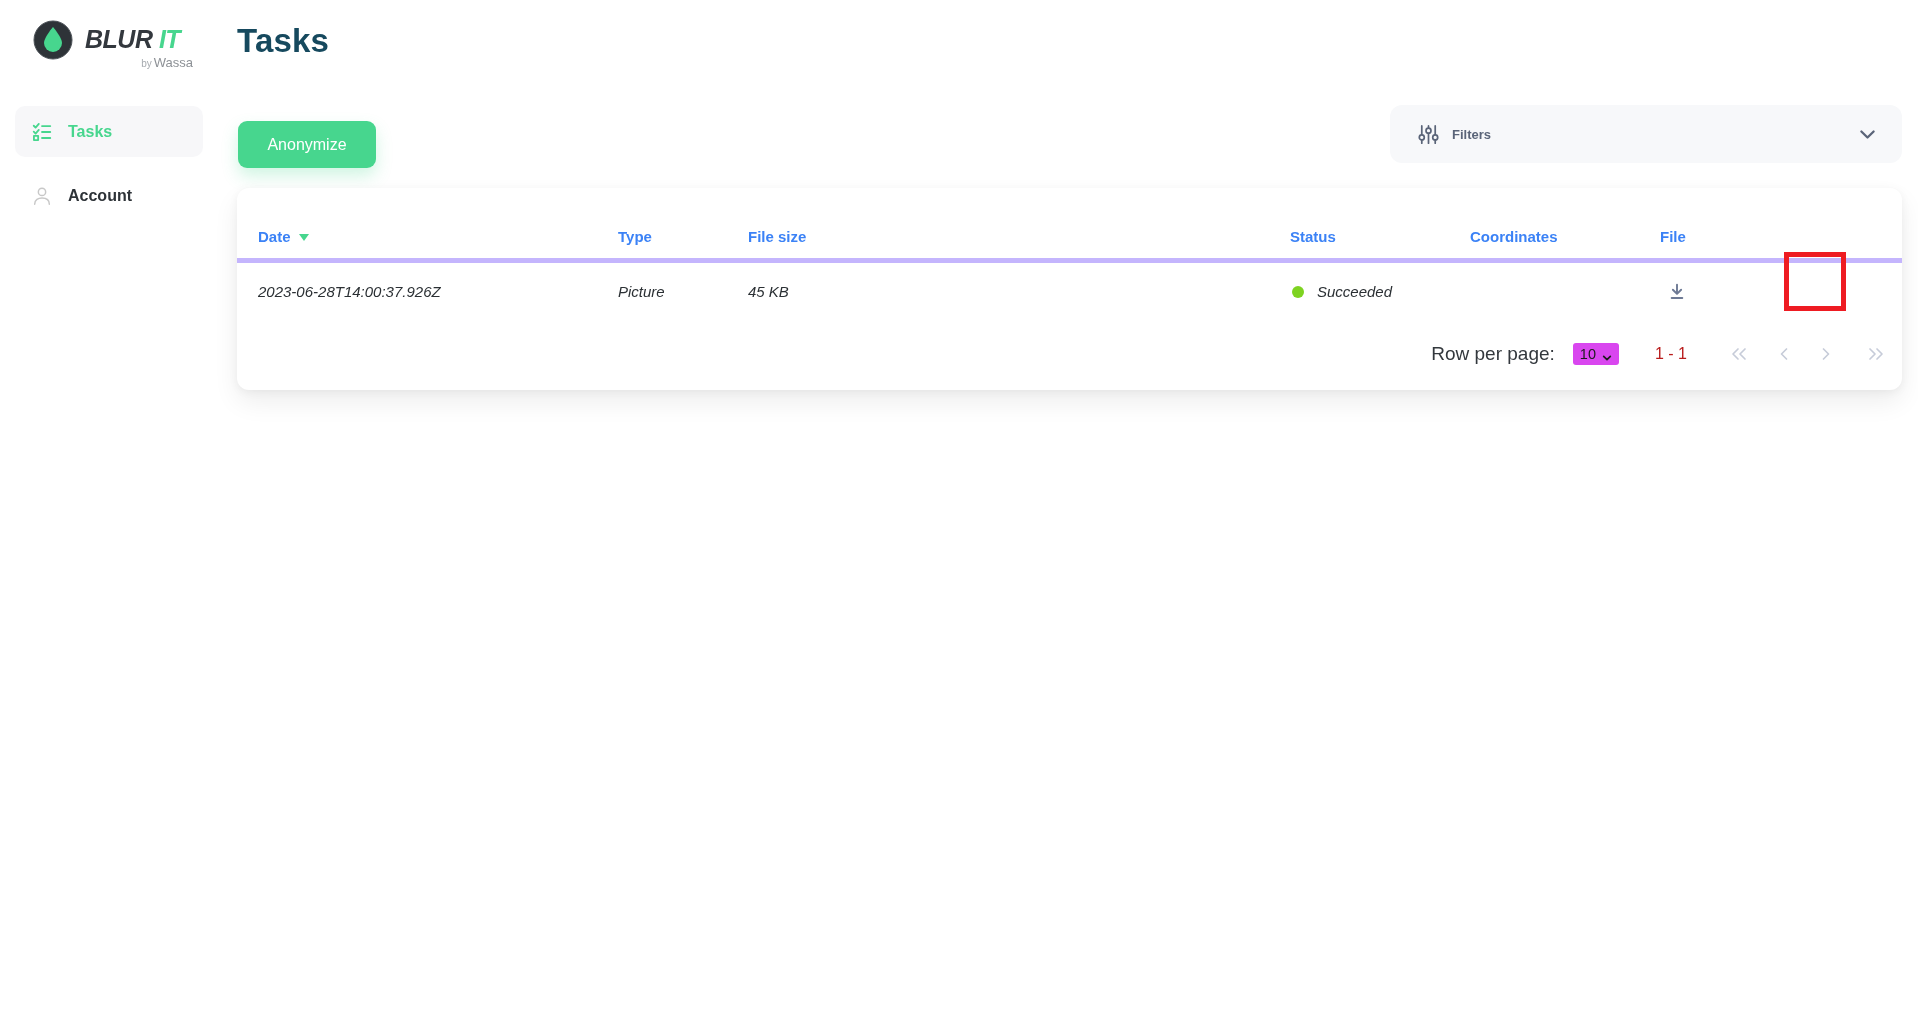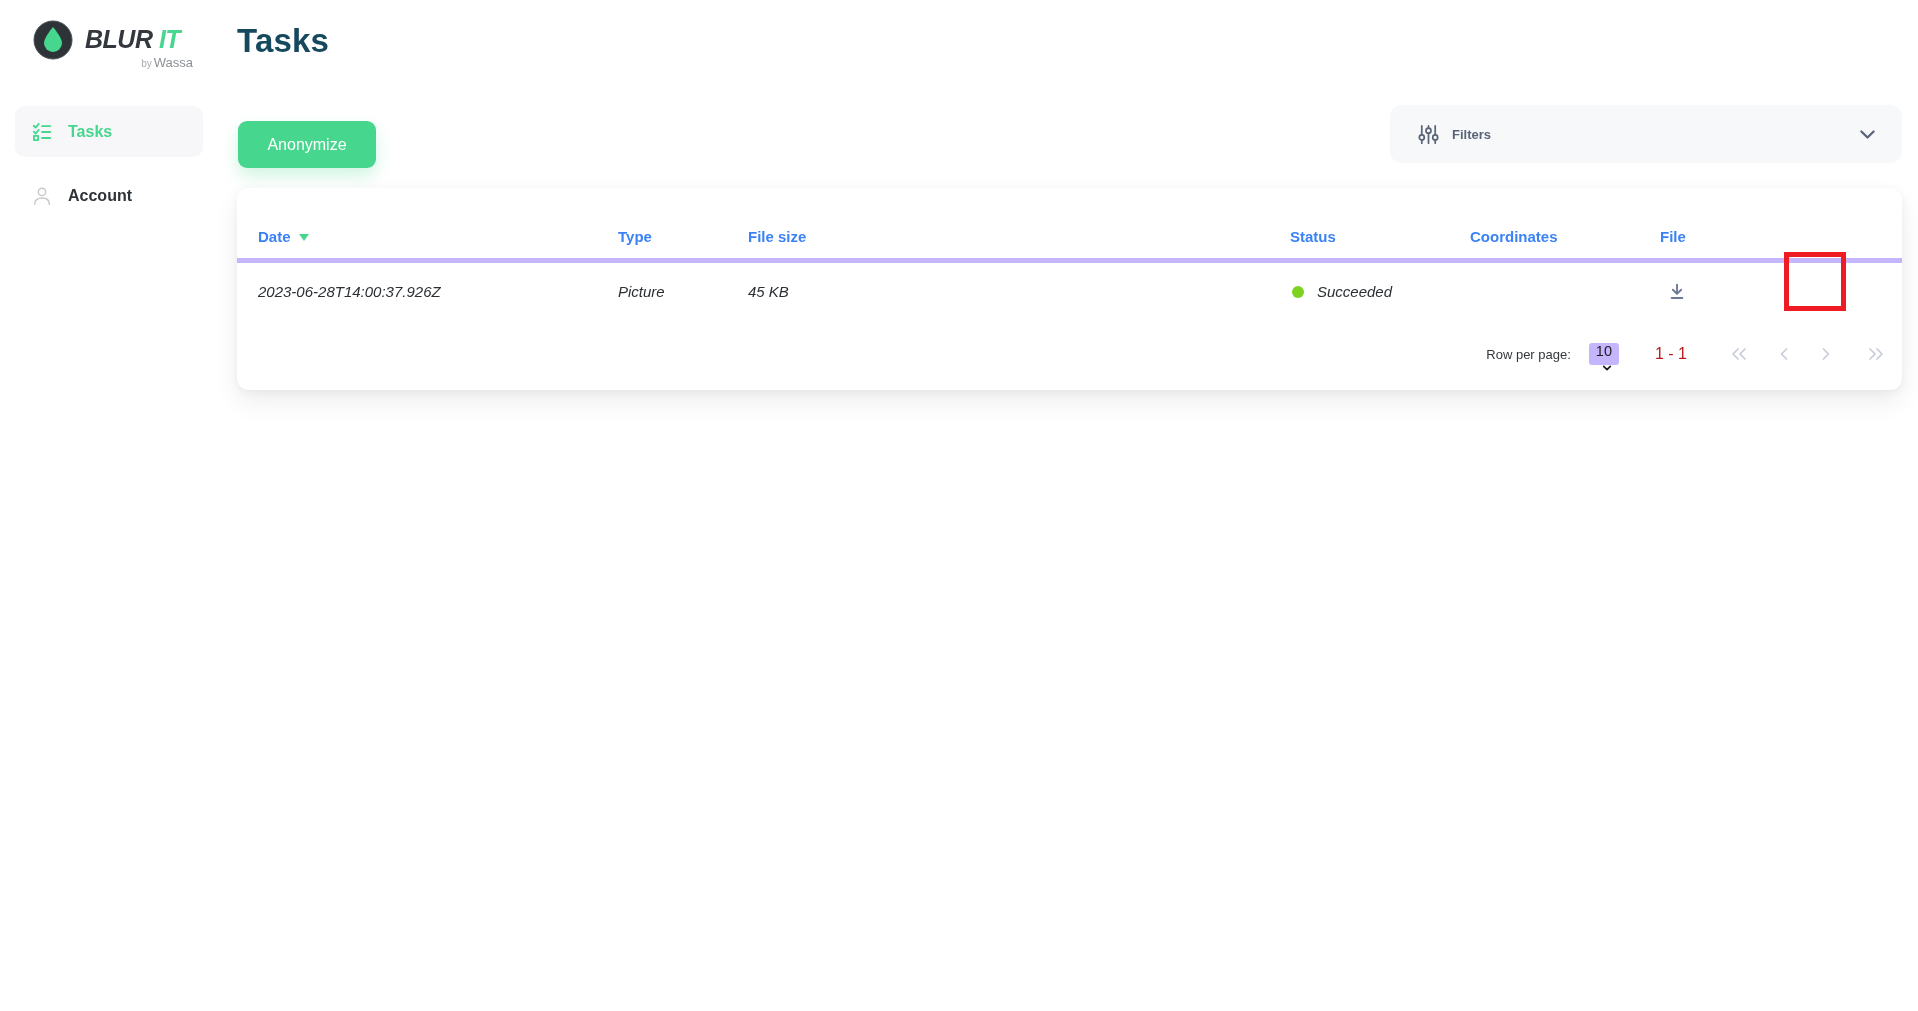--- a/index.html
+++ b/index.html
@@ -42,22 +42,22 @@
   .sort-arrow { display:inline-block; width:0; height:0; border-left:5px solid transparent; border-right:5px solid transparent; border-top:7px solid #47d68e; margin-left:8px; margin-top:2px; }
   .tbody-row { height:62px; border-top:5px solid #c4b5fd;font-style:italic; }
   .td { font-size:15px; color:#2b3034; }
   .cell-status { display:flex; align-items:center; }
   .status-dot { width:12px; height:12px; border-radius:50%; background:#7ed321; margin-left:2px; margin-right:13px; flex:0 0 auto; }
   .cell-file { display:flex; align-items:center; }
   .dl-btn { background:none; border:none; cursor:pointer; padding:0; margin-left:4px; width:26px; height:26px; display:flex; align-items:center; justify-content:center; }
 
   
   .pagination { position:absolute; right:14px; bottom:22px; height:28px; display:flex; align-items:center; }
-  .pg-label { font-size:13px; color:#33383d; }
-  .pg-select { margin-left:18px; height:22px; background:#c4b5fd; border-radius:3px; display:flex; align-items:center; padding:0 7px; cursor:pointer;flex-direction:column; }
+  .pg-label { font-size:19px; color:#33383d; }
+  .pg-select { margin-left:18px; height:22px; background:#d946ef; border-radius:3px; display:flex; align-items:center; padding:0 7px; cursor:pointer; }
   .pg-select .pg-val { font-size:14.5px; color:#1b1b1b; }
   .pg-select .pg-car { margin-left:6px; width:10px; height:10px; }
   .pg-range { margin-left:36px; font-size:16px; color:#b91c1c; }
   .pg-nav { width:24px; height:16px; border:none; background:none; padding:0; cursor:pointer; display:flex; align-items:center; justify-content:center; }
   .pg-nav.first { margin-left:40px; }
   .pg-nav.prev  { margin-left:21px; }
   .pg-nav.next  { margin-left:18px; }
   .pg-nav.last  { margin-left:26px; }
 
   

